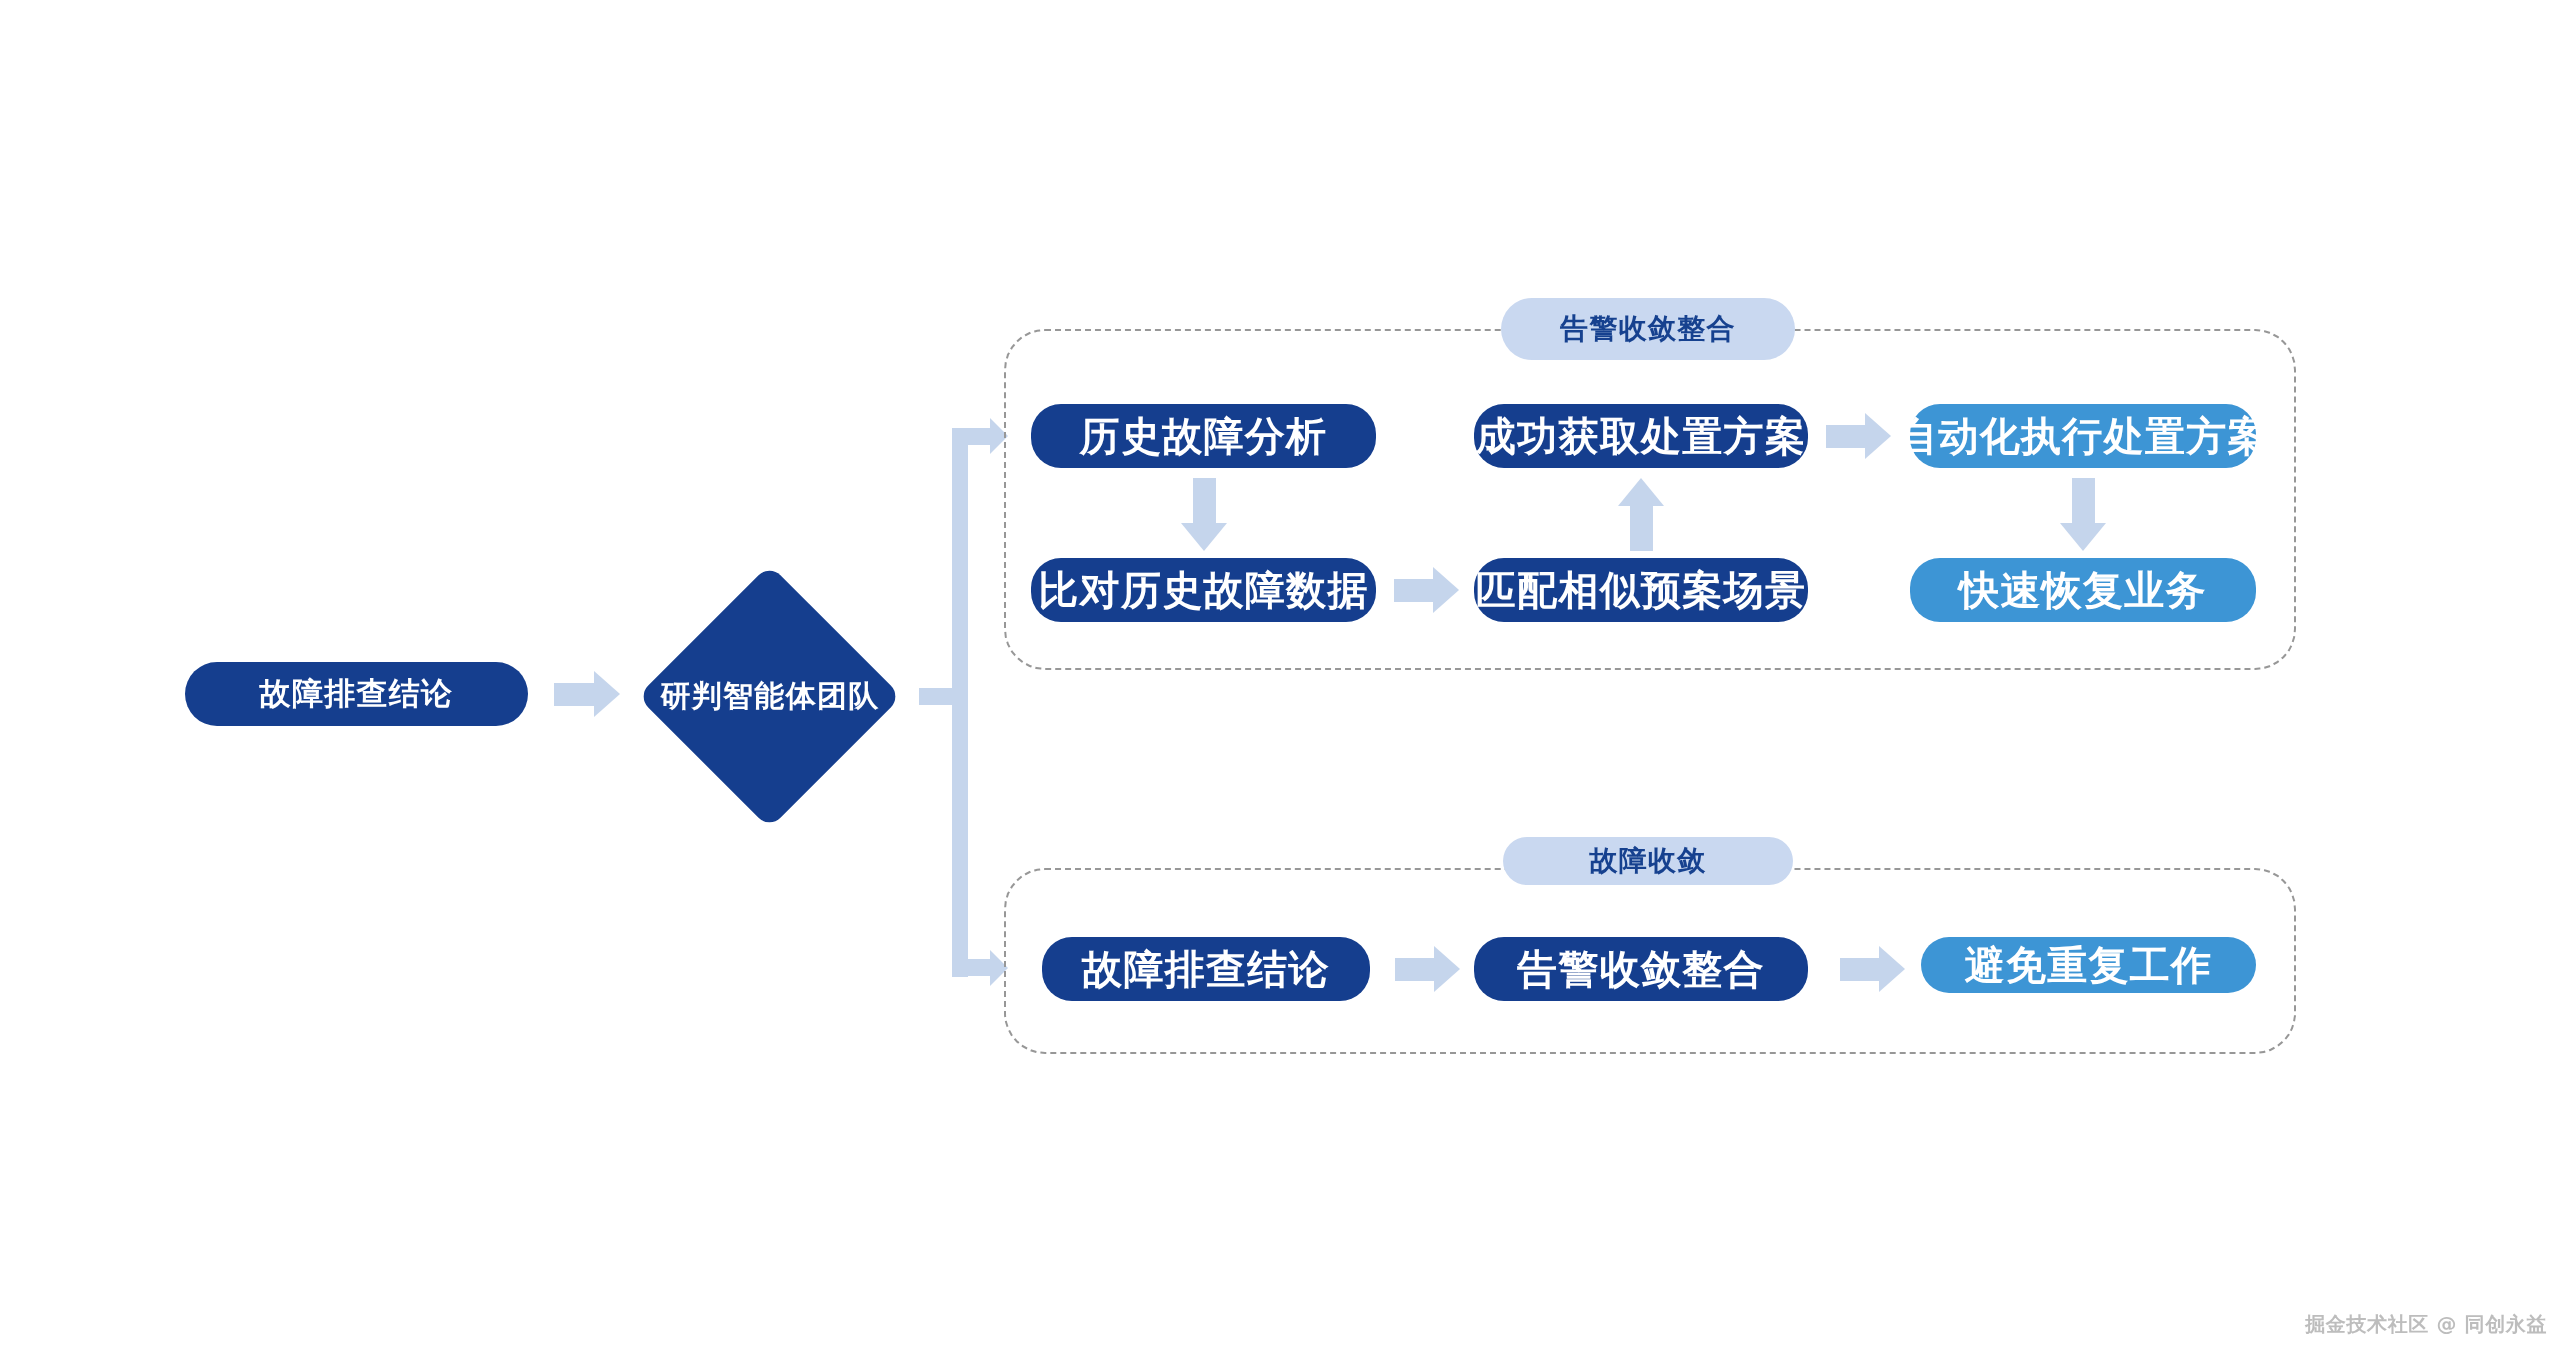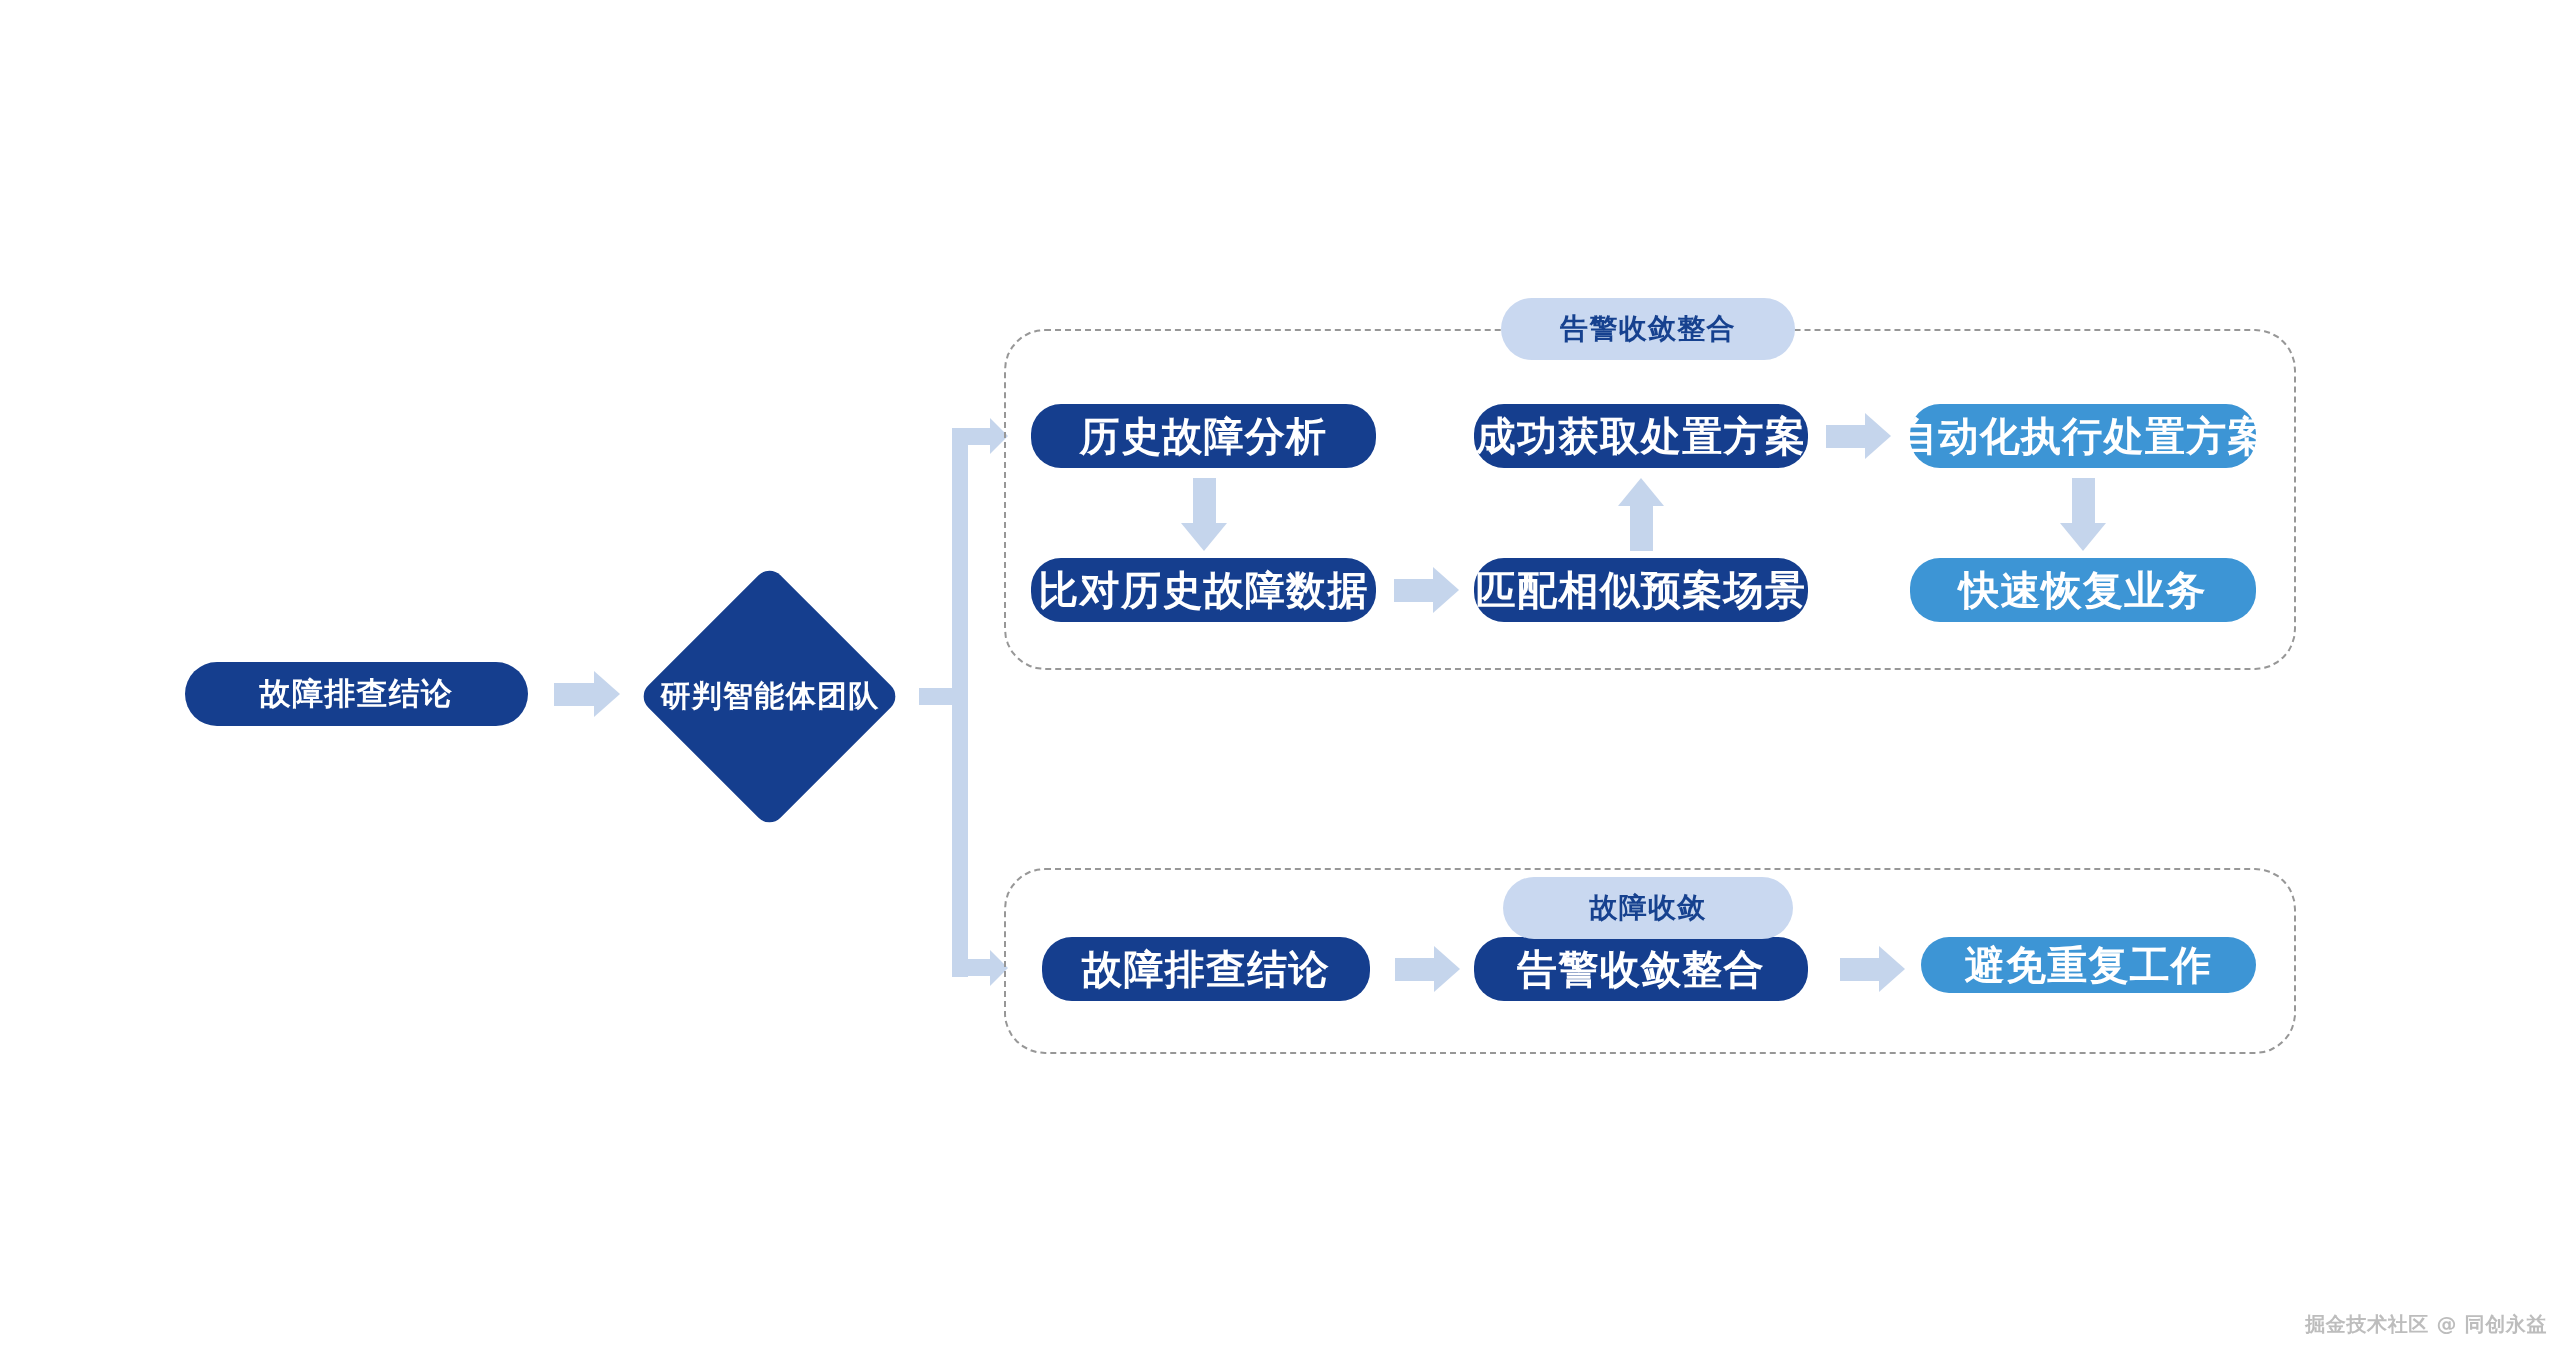--- a/index.html
+++ b/index.html
@@ -106,21 +106,21 @@
     <div class="shaft" style="left:0;top:11.6px;width:39px;height:23px;"></div>
     <div class="tri" style="left:39px;top:0;border-top:23px solid transparent;border-bottom:23px solid transparent;border-left:26px solid var(--arrow-blue);"></div>
   </div>
 
   <div class="arr" style="left:2060px;top:478px;width:46px;height:73px;">
     <div class="shaft" style="left:11.6px;top:0;width:23px;height:45px;"></div>
     <div class="tri" style="left:0;top:45px;border-left:23px solid transparent;border-right:23px solid transparent;border-top:28px solid var(--arrow-blue);"></div>
   </div>
 
   <div class="group" style="left:1004px;top:868px;width:1288px;height:182px;"></div>
-  <div class="group-label" style="left:1503px;top:877px;width:290px;height:62px;">故障收敛</div>
+  <div class="group-label" style="left:1503px;top:837px;width:290px;height:48px;">故障收敛</div>
 
   <div class="node dark" style="left:1042px;top:937px;width:328px;height:64px;">故障排查结论</div>
   <div class="node dark" style="left:1474px;top:937px;width:334px;height:64px;">告警收敛整合</div>
   <div class="node light" style="left:1921px;top:937px;width:335px;height:56px;">避免重复工作</div>
 
   <div class="arr" style="left:1395px;top:946px;width:64px;height:46px;">
     <div class="shaft" style="left:0;top:11.6px;width:39px;height:23px;"></div>
     <div class="tri" style="left:39px;top:0;border-top:23px solid transparent;border-bottom:23px solid transparent;border-left:26px solid var(--arrow-blue);"></div>
   </div>
 

